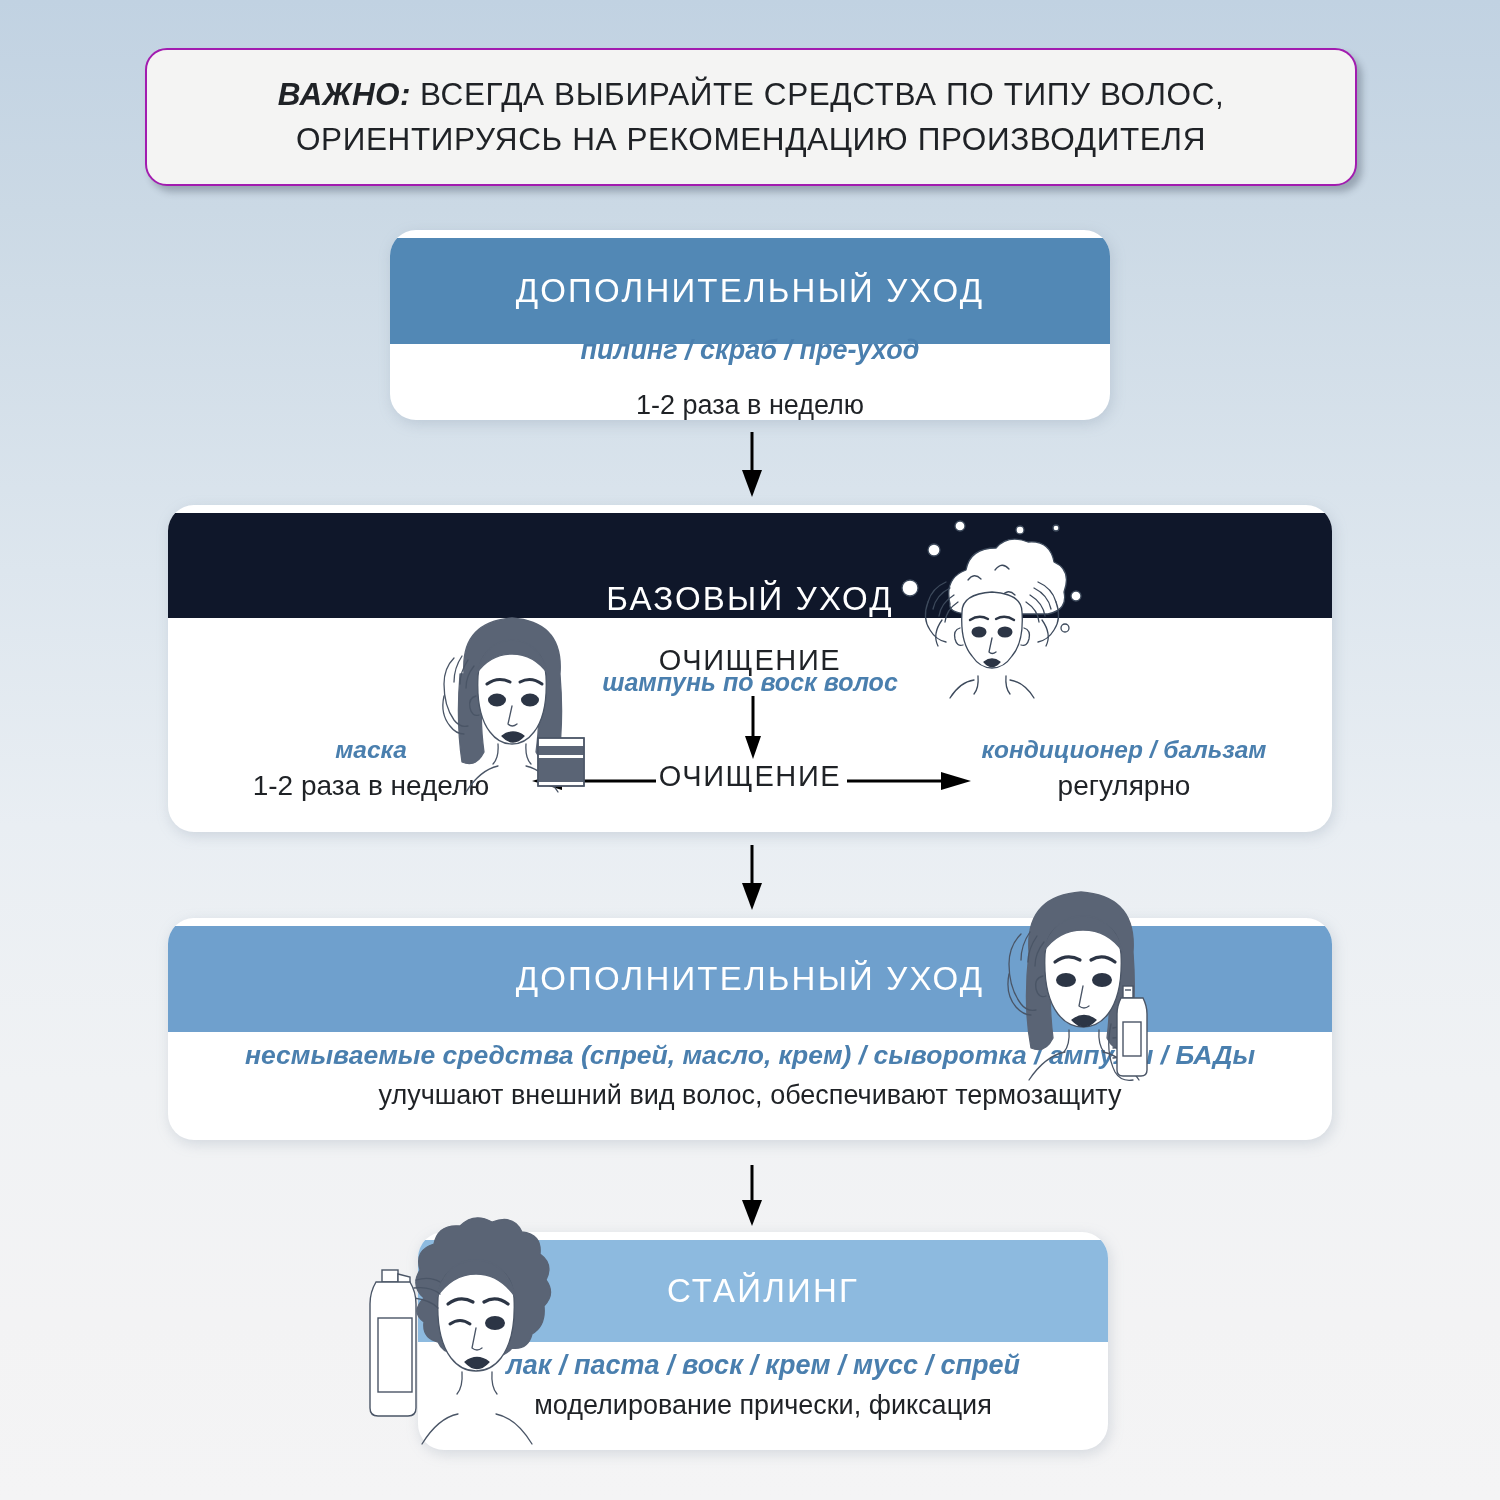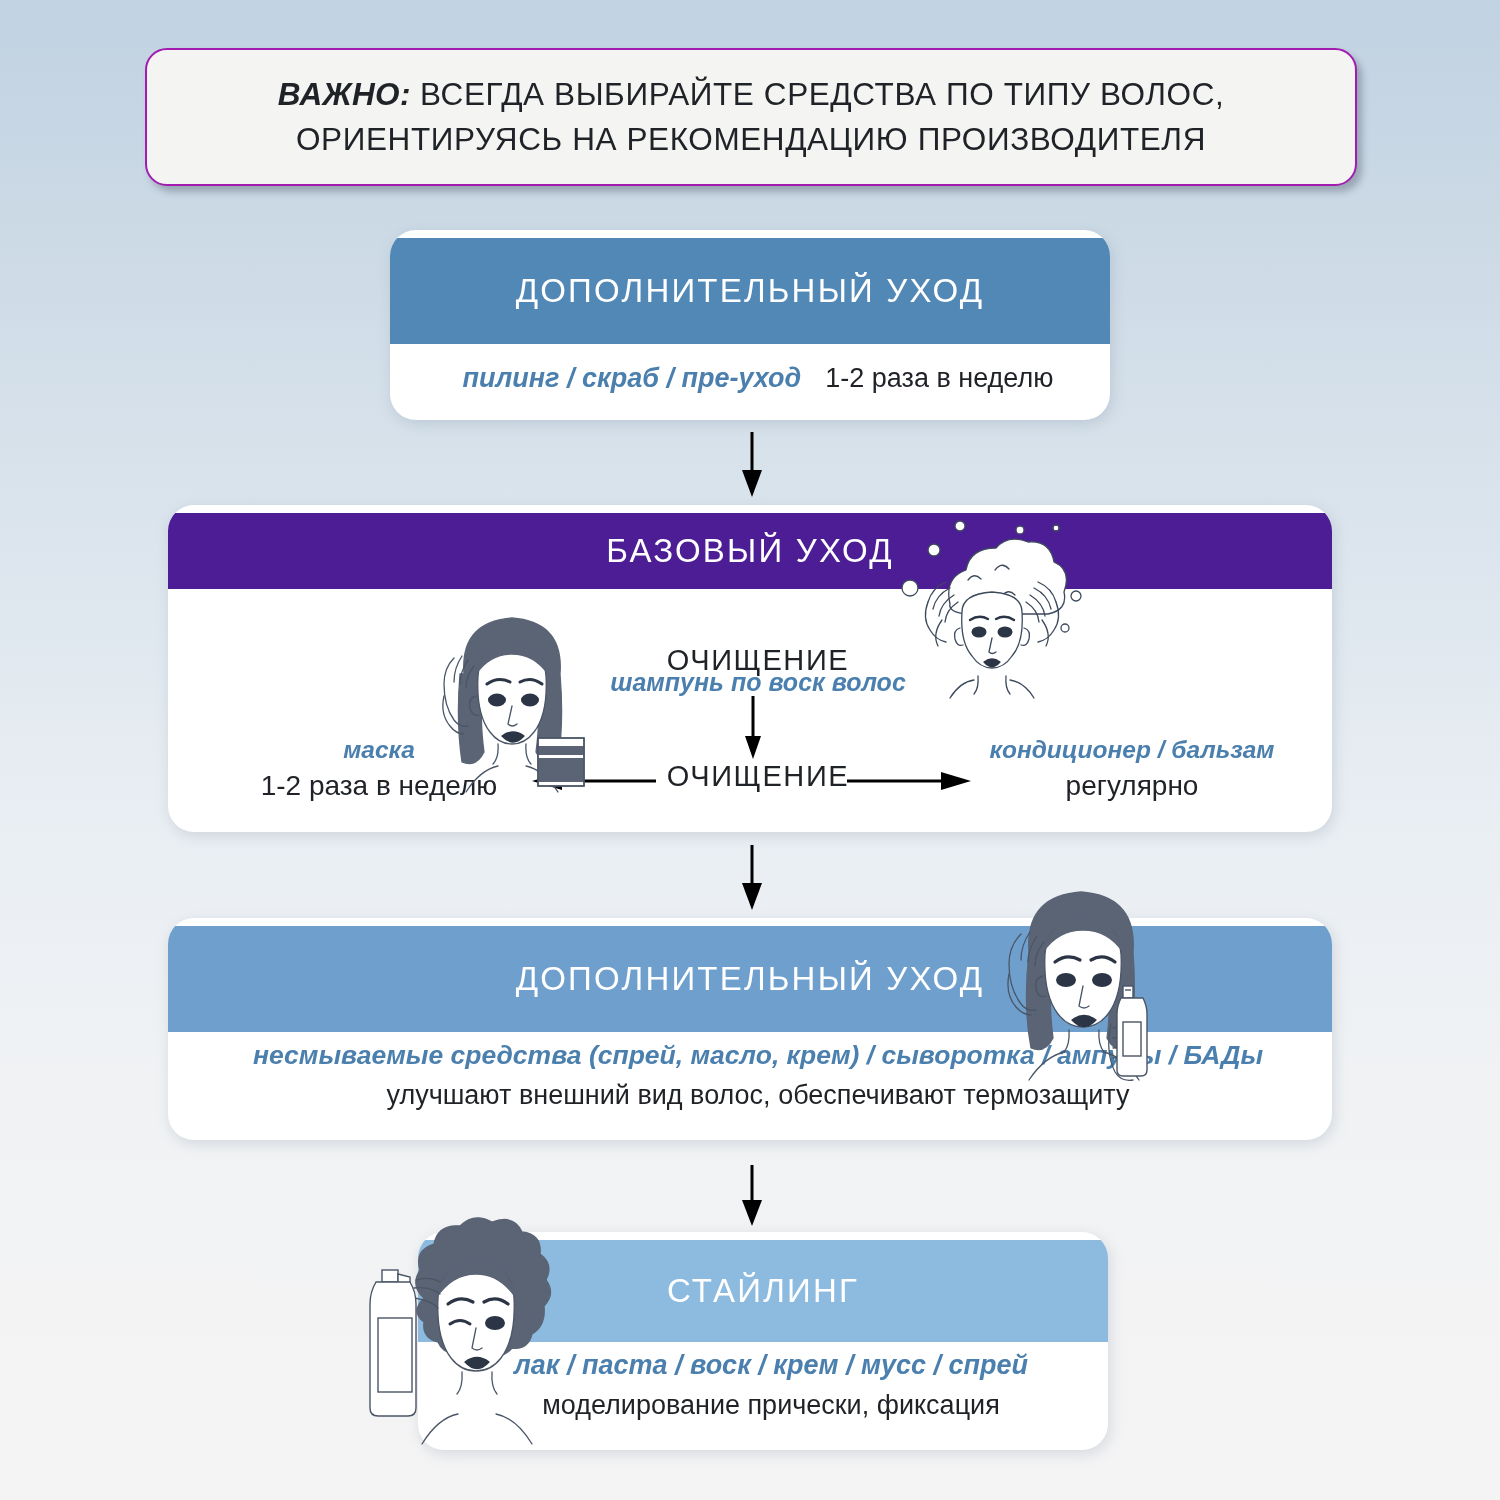--- a/index.html
+++ b/index.html
@@ -78,44 +78,45 @@
   }
   .card-head-title {
     color: #ffffff;
     font-size: 33px;
     letter-spacing: 2.2px;
     text-transform: uppercase;
     white-space: nowrap;
   }
   .card-body {
     position: absolute;
-    left: 8px;
+    left: 0;
     width: 100%;
     text-align: center;
+    flex-direction: column;
   }
   .accent {
     color: #4a7fae;
     font-style: italic;
     font-weight: bold;
   }
   .plain { color: #1f2226; }
 
   
   #card-extra-top { left: 390px; top: 230px; width: 720px; height: 190px; }
   #card-extra-top .card-head { height: 106px; background: #5288b5; }
   #card-extra-top .card-head-title { font-size: 33px; }
   #card-extra-top .card-body {
     top: 106px; height: 84px;
     display: flex; align-items: center; justify-content: center; gap: 24px;
     font-size: 27px;
   }
 
   
   #card-basic { left: 168px; top: 505px; width: 1164px; height: 327px; }
-  #card-basic .card-head { height: 76px; background: #4c1d95; }
+  #card-basic .card-head { height: 105px; background: #0f172a; align-items: flex-end; }
   #card-basic .card-body { top: 105px; height: 222px; }
 
   
   #card-extra-bottom { left: 168px; top: 918px; width: 1164px; height: 222px; }
   #card-extra-bottom .card-head { height: 106px; background: #6fa0cd; }
   #card-extra-bottom .card-body { top: 106px; height: 116px; padding-top: 16px; }
   #card-extra-bottom .line1 { font-size: 26.5px; }
   #card-extra-bottom .line2 { font-size: 27px; margin-top: 9px; }
 
   

